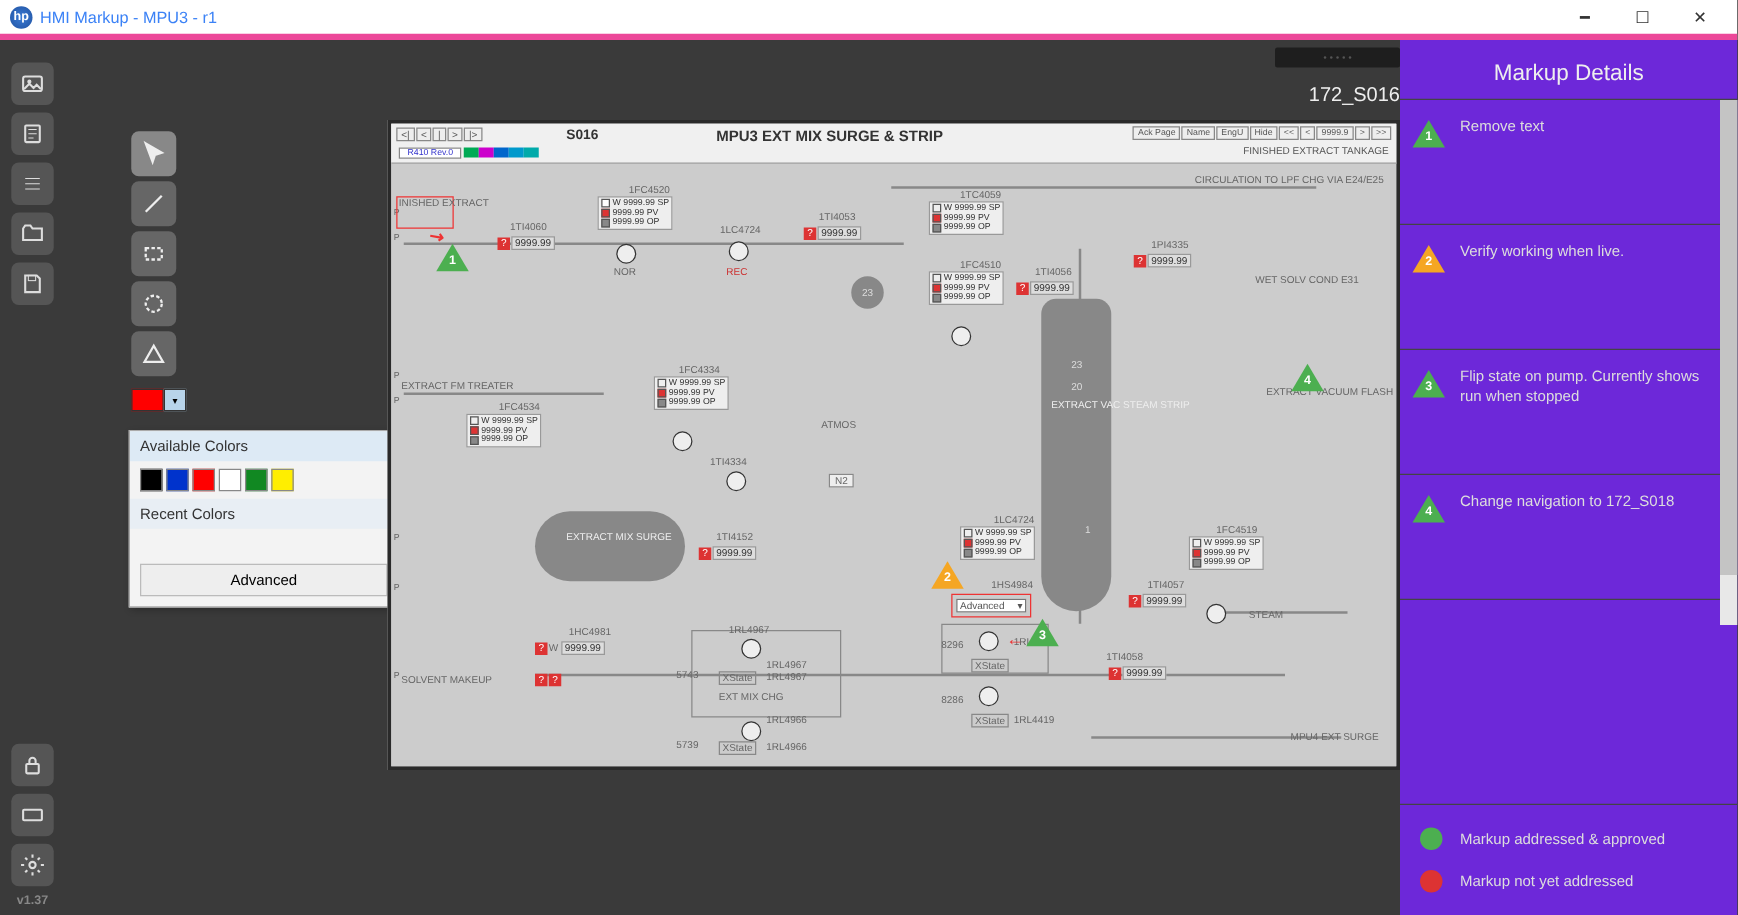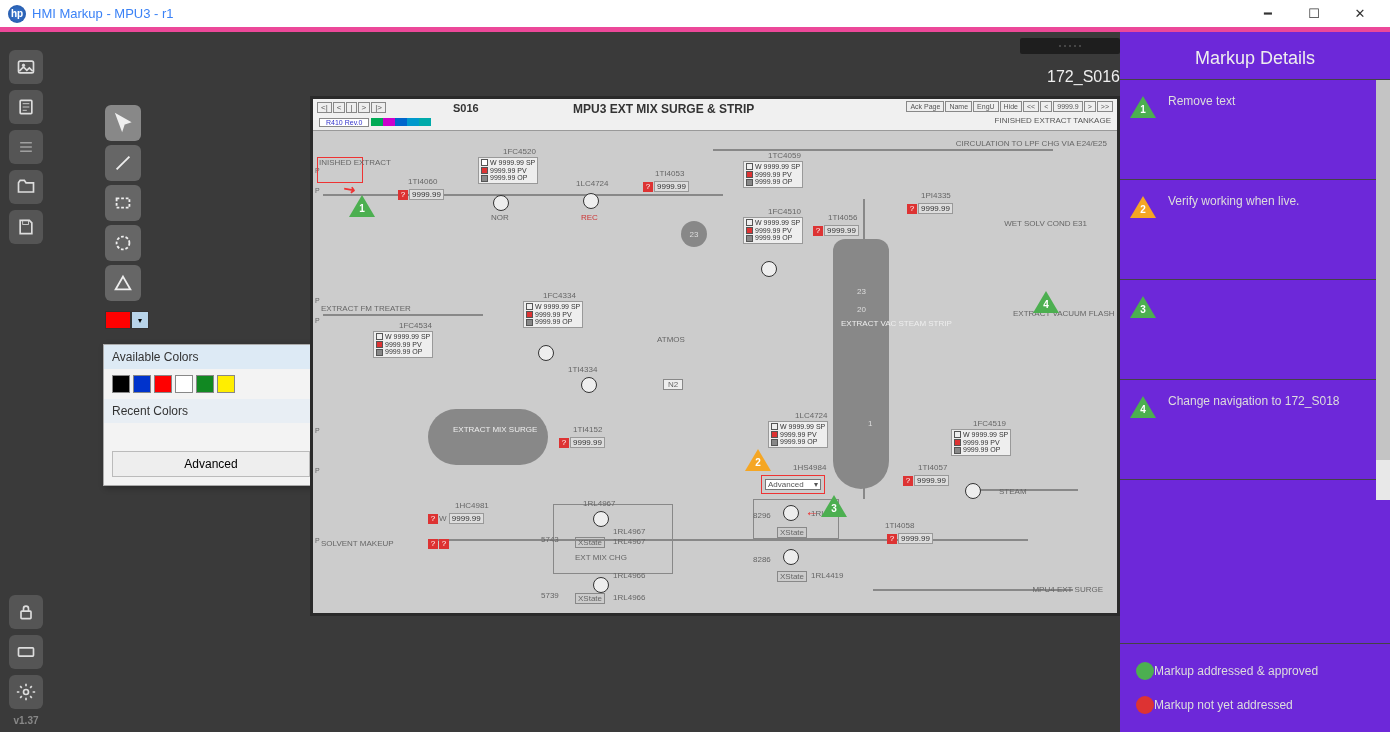--- a/index.html
+++ b/index.html
@@ -76,21 +76,21 @@
 .right-panel { position: absolute; right: 0; top: 32px; bottom: 0; width: 270px; background: #6d28d9; display: flex; flex-direction: column; }
 .right-panel .rp-title { color: #eee; font-size: 18px; font-weight: 500; text-align: center; padding: 16px 0 10px; border-bottom:1px solid #444;}
 .rp-list { flex:1; overflow-y:auto; display:flex; flex-direction:column; }
 .rp-item { display:flex; align-items:flex-start; gap:12px; padding:14px 16px 14px 10px; border-bottom:1px solid #444; min-height:100px; cursor:pointer;}
 .rp-item .tri { position: relative; flex-shrink:0; margin-top:2px;}
 .rp-item .txt { color:#ddd; font-size:12px; line-height:1.3; }
 .rp-scrollbar { position:absolute; right:0; top:48px; width:14px; height:420px; background:#e8e8e8;}
 .rp-scrollbar .thumb{ position:absolute; top:0; width:100%; height:380px; background:#c4c4c4;}
 
 .legend { border-top:1px solid #444; padding: 10px 16px; }
-.legend .row { display:flex; align-items:center; padding:8px 0; color:#ddd; font-size:12px;}
+.legend .row { display:flex; align-items:center; gap:14px; padding:8px 0; color:#ddd; font-size:12px;}
 .legend .dot { width:18px; height:18px; border-radius:50%; flex-shrink:0;}
 
 
 .wblock{position:absolute;background:#eee;border:1px solid #999;padding:1px 2px;font-size:7px;color:#333;line-height:1.1;}
 .wblock .ln{display:flex;gap:2px;align-items:center;}
 .wblock .sq{width:7px;height:7px;border:1px solid #555;}
 .pump{position:absolute;width:16px;height:16px;}
 .pump::before{content:"";position:absolute;inset:0;border:1px solid #333;border-radius:50%;background:#eee;}
 .combo{position:absolute;border:1px solid #e33;padding:3px;}
 .combo .inner{border:1px solid #777;background:#fff;font-size:8px;padding:0 2px;display:flex;justify-content:space-between;width:56px;}
@@ -460,20 +460,21 @@
     <div class="rp-item">
       <div class="tri orange">
           <span class="num">2</span>
         </div>
       <div class="txt">Verify working when live.</div>
     </div>
     <div class="rp-item">
       <div class="tri green">
           <span class="num">3</span>
         </div>
+      <div class="txt">Flip state on pump. Currently shows run when stopped</div>
     </div>
     <div class="rp-item">
       <div class="tri green">
           <span class="num">4</span>
         </div>
       <div class="txt">Change navigation to 172_S018</div>
     </div>
   </div>
   <div class="rp-scrollbar">
       <div class="thumb"></div>

